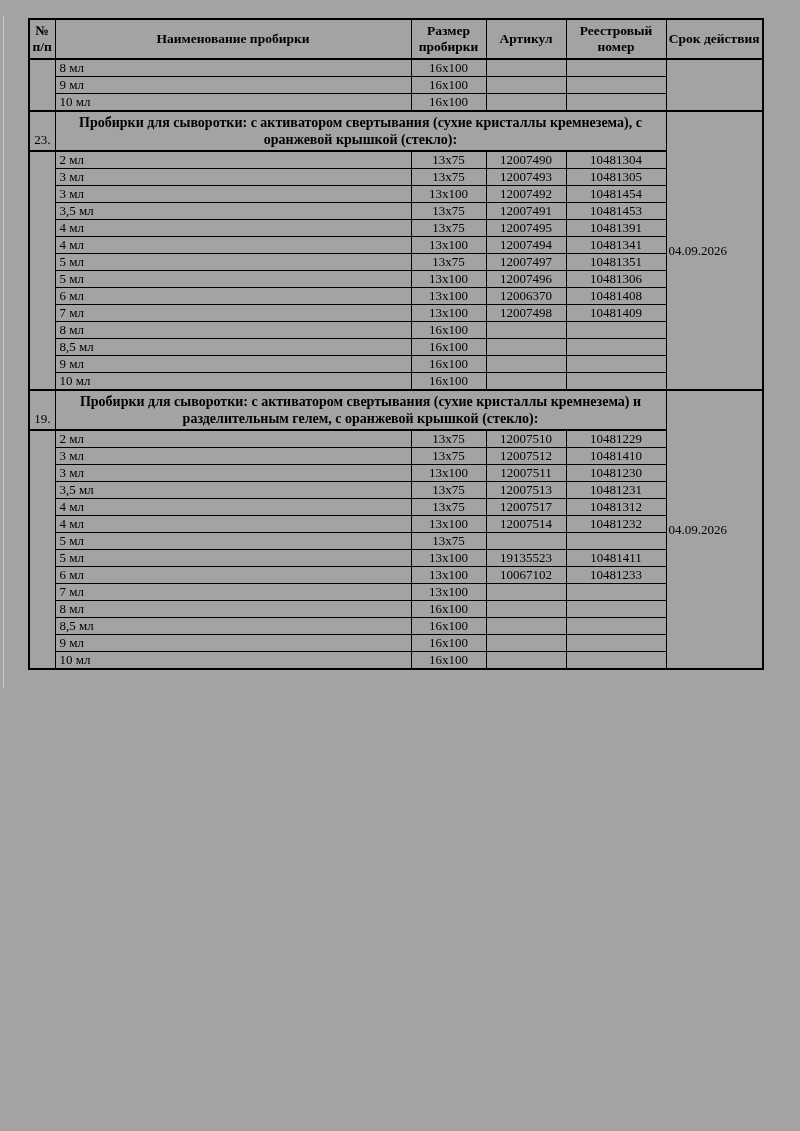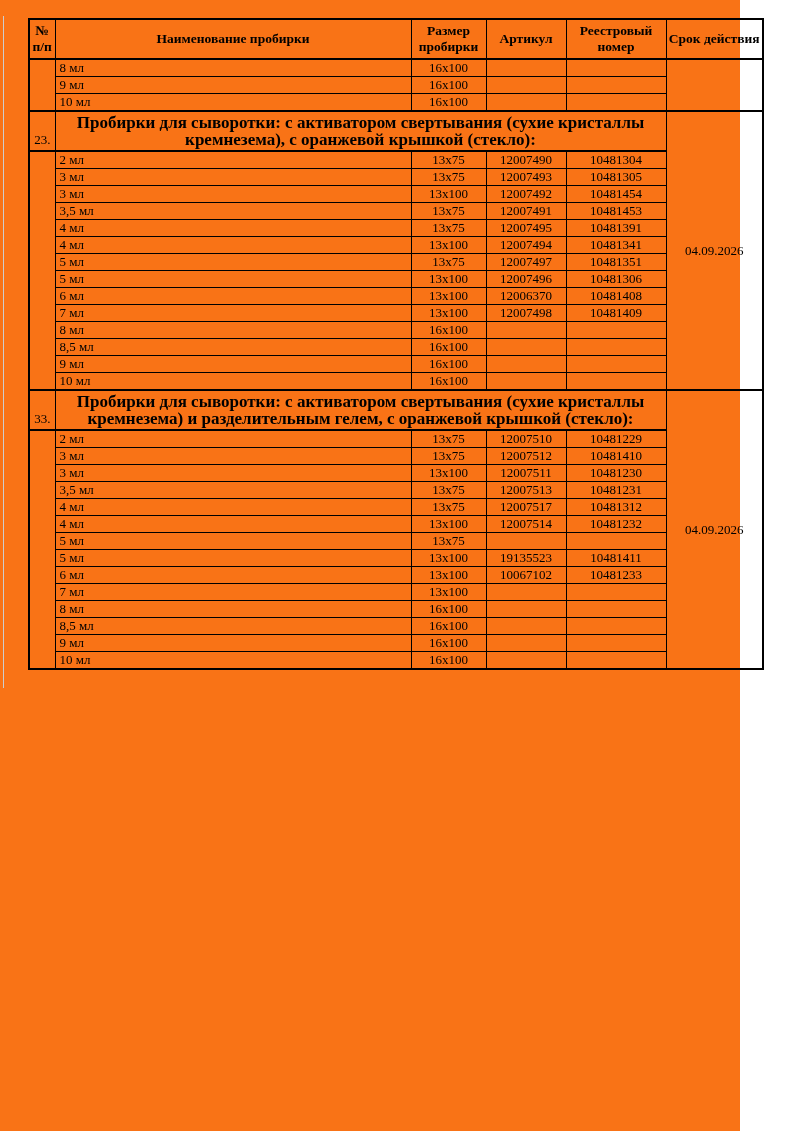--- a/index.html
+++ b/index.html
@@ -5,21 +5,21 @@
   * { box-sizing: border-box; }
   html, body { margin: 0; padding: 0; }
   body {
     width: 800px; height: 1131px;
     background: #ffffff;
     color: #000000;
     font-family: "Liberation Serif", "DejaVu Serif", serif;
     overflow: hidden;
     position: relative;
   }
-  .page { position: absolute; left: 0; top: 0; width: 740px; height: 1131px; background: #f97316; }
+  .page { position: absolute; left: 0; top: 0; width: 800px; height: 1131px; background: #a3a3a3; }
   .scan-line { position: absolute; left: 3px; top: 16px; width: 1px; height: 672px; background: #cdcdcd; }
 
   table.reg {
     position: absolute; left: 28px; top: 18px;
     width: 734px;
     border-collapse: collapse;
     table-layout: fixed;
     border: 2px solid #000;
   }
   th, td { border: 1px solid #000; overflow: hidden; }
@@ -40,37 +40,37 @@
     line-height: 16px;
     padding: 0 2px;
     vertical-align: middle;
     white-space: nowrap;
   }
   td.name   { text-align: left; padding-left: 4px; }
   td.center { text-align: center; }
 
   td.sec-title {
     font-weight: bold;
-    font-size: 17px;
+    font-size: 14px;
     text-align: center;
     line-height: 17px;
     padding: 2px 12px;
     height: auto;
     white-space: normal;
     border-top-width: 2px;
     border-bottom-width: 2px;
   }
   td.sec-num {
     text-align: center;
     vertical-align: bottom;
     padding: 17px 0 2px 0;
     border-top-width: 2px;
     border-bottom-width: 2px;
   }
-  td.validity { text-align: center; vertical-align: middle; }
+  td.validity { vertical-align: middle; }
   td.sec-top  { border-top-width: 2px; }
 </style>
 </head>
 <body>
 
 <div class="page">
   <div class="scan-line"></div>
 
   <table class="reg">
     <colgroup>
@@ -196,21 +196,21 @@
           <td class="center"></td>
           <td class="center"></td>
         </tr>
         <tr>
           <td class="name">10 мл</td>
           <td class="center">16x100</td>
           <td class="center"></td>
           <td class="center"></td>
         </tr>
         <tr>
-          <td class="sec-num">33.</td>
+          <td class="sec-num">19.</td>
           <td class="sec-title" colspan="4">Пробирки для сыворотки: с активатором свертывания (сухие кристаллы кремнезема) и разделительным гелем, с оранжевой крышкой (стекло):</td>
           <td class="validity sec-top" rowspan="15">04.09.2026</td>
         </tr>
         <tr>
           <td class="center" rowspan="14"></td>
           <td class="name">2 мл</td>
           <td class="center">13x75</td>
           <td class="center">12007510</td>
           <td class="center">10481229</td>
         </tr>

